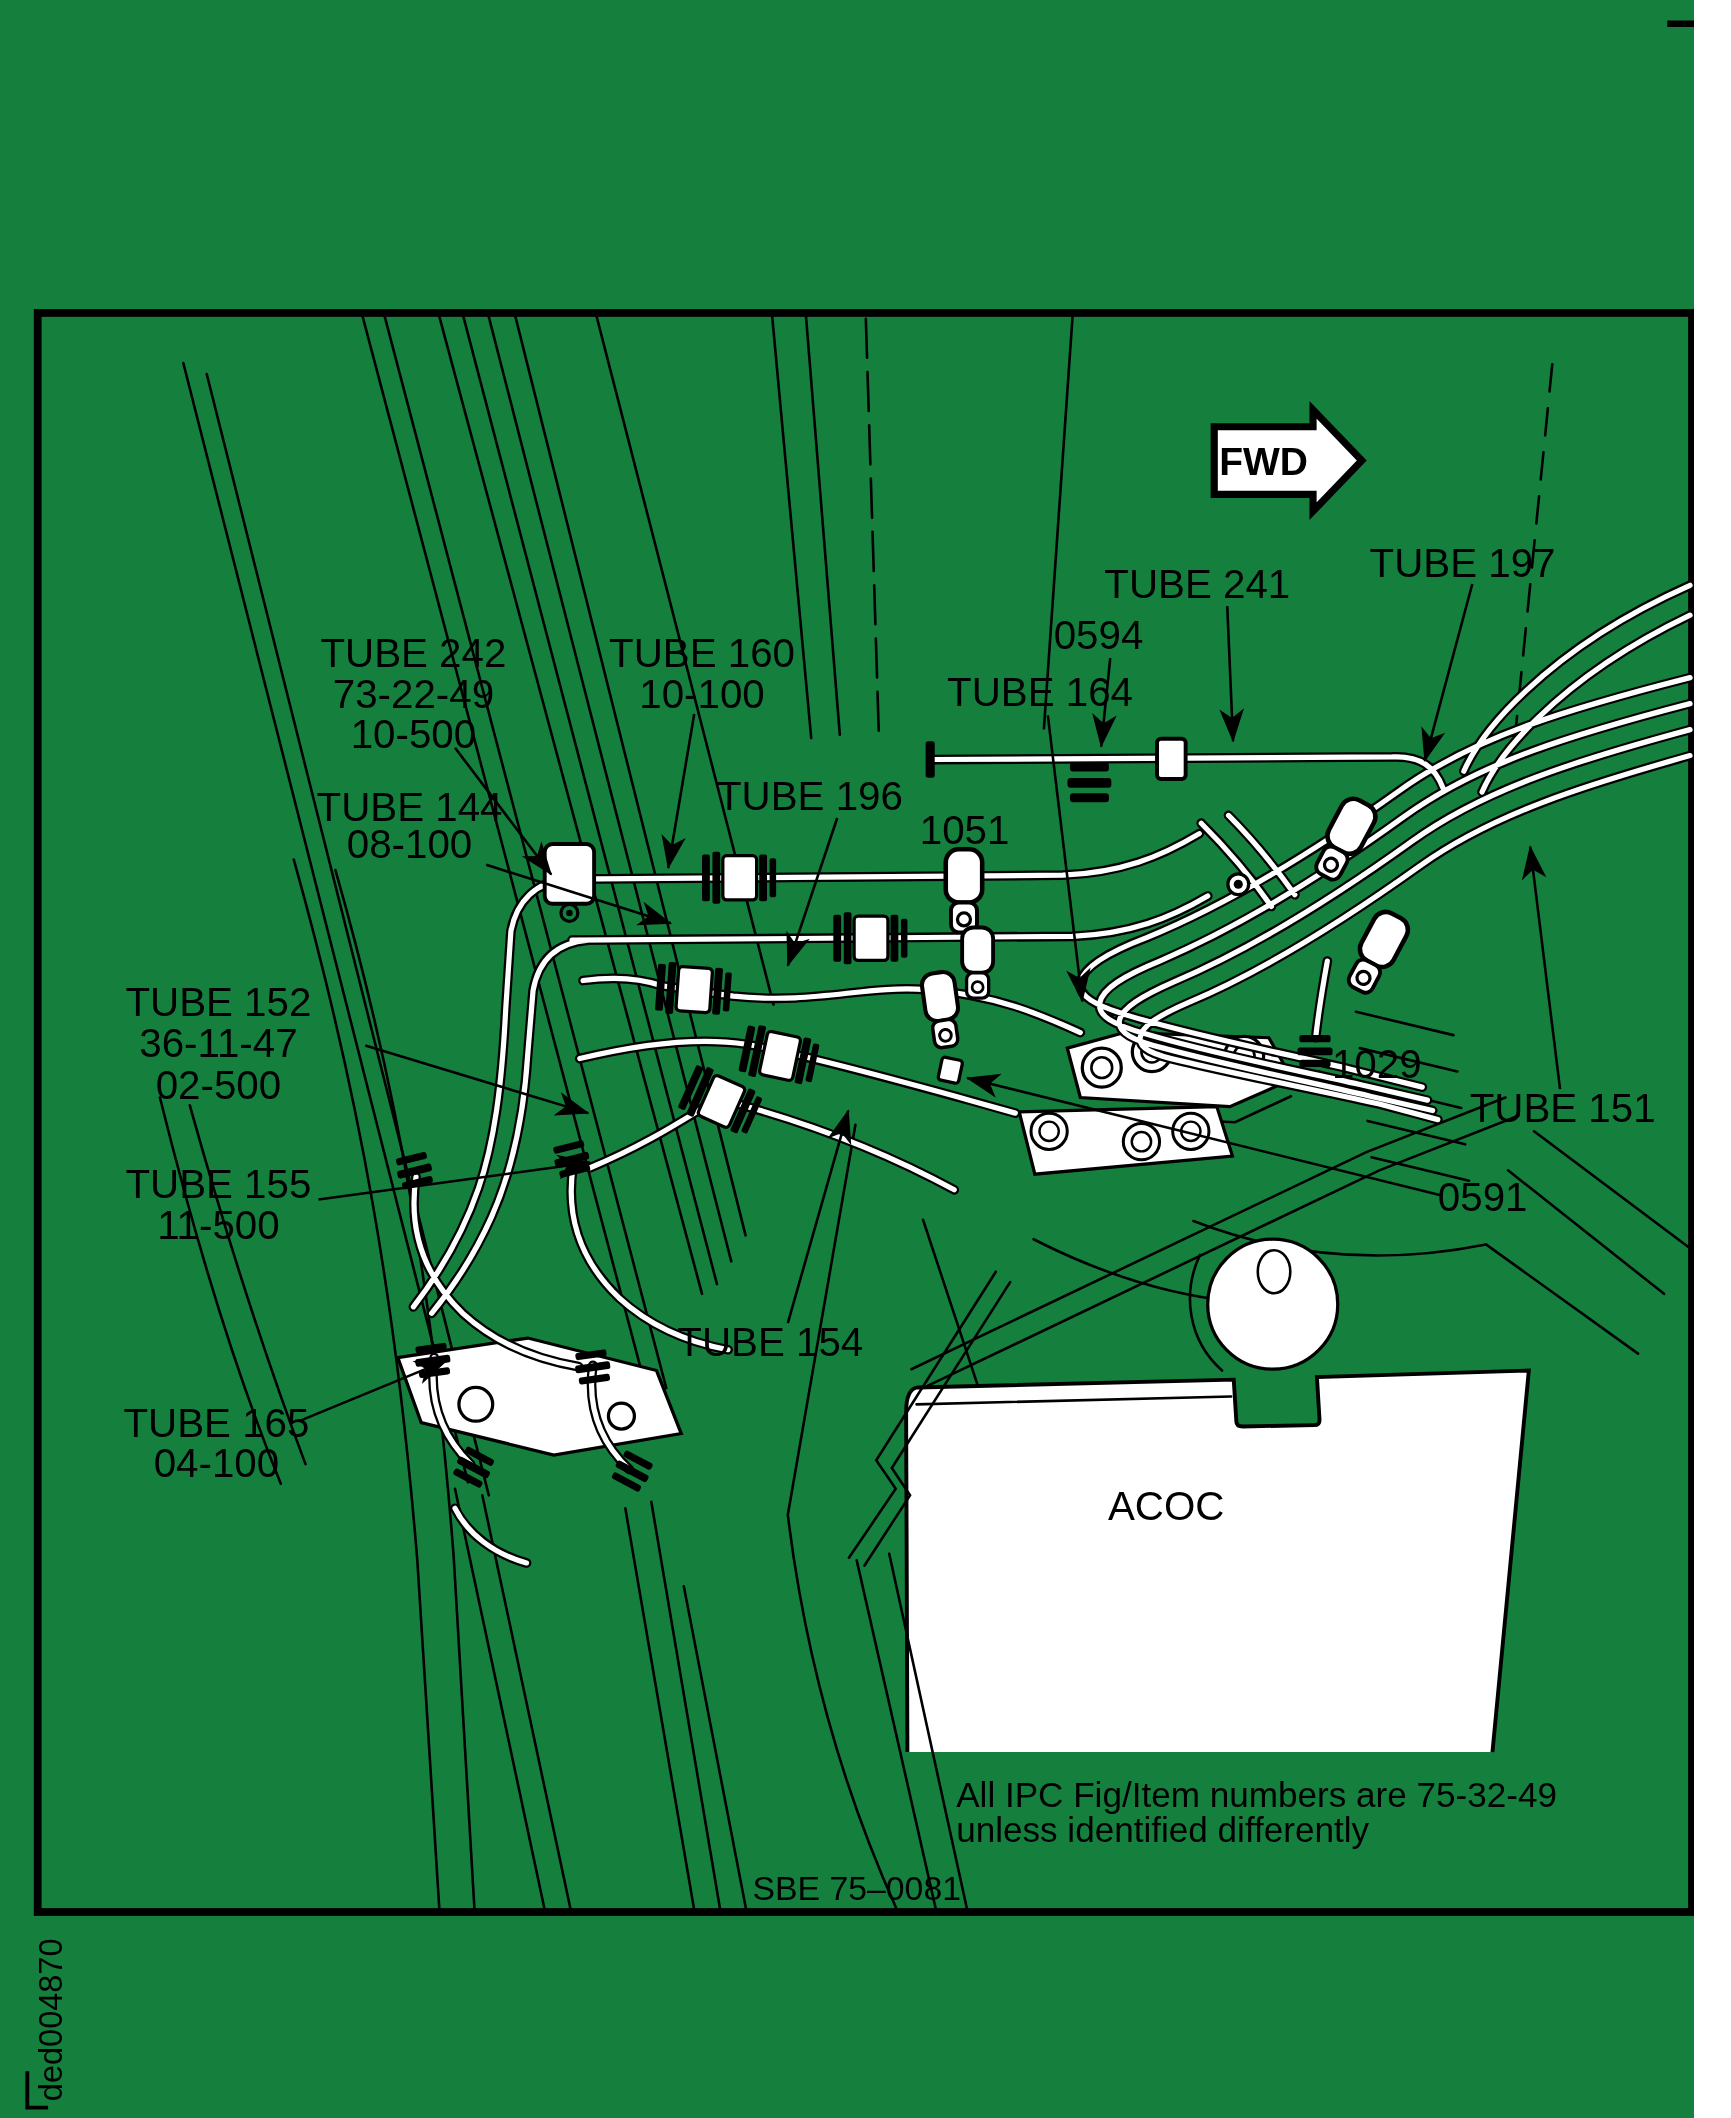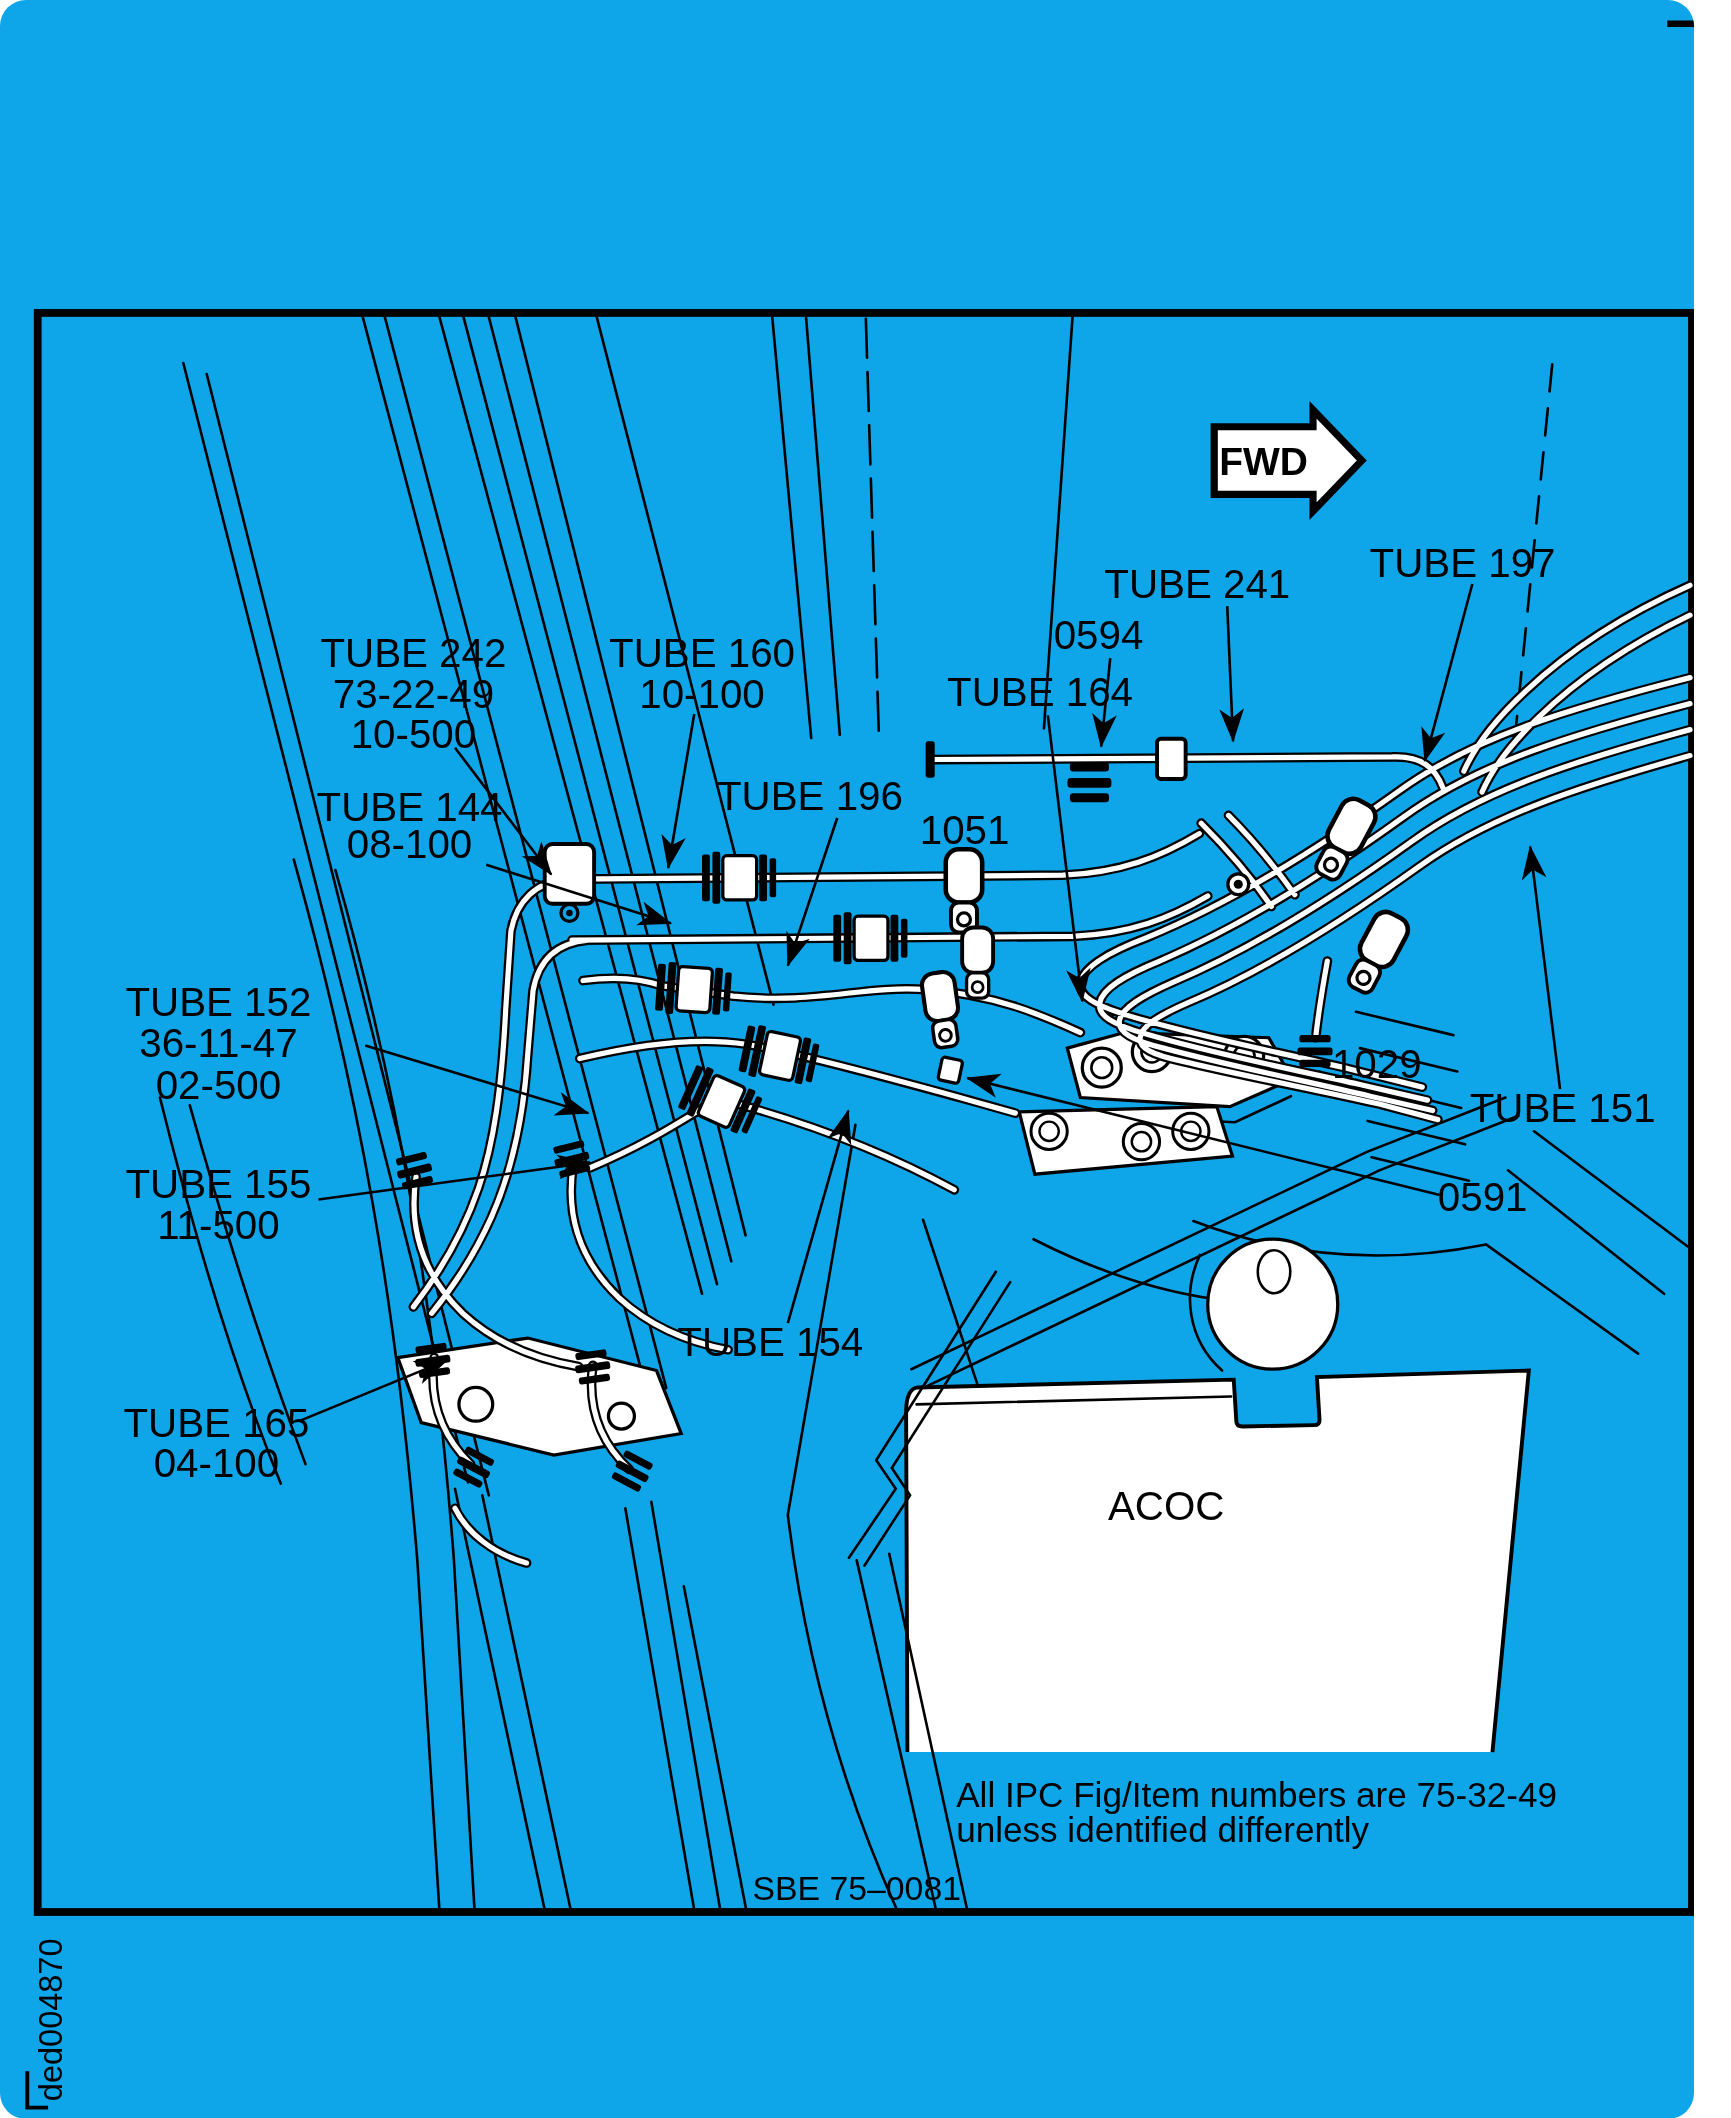--- a/index.html
+++ b/index.html
@@ -1,16 +1,16 @@
 <!DOCTYPE html>
 <html style="font-size:10.4px"><head>
 <meta charset="utf-8">
 <style>
   html,body{margin:0;padding:0;background:#ffffff;}
-  .page{position:relative;width:1694px;height:2119px;background:#0ea5e9;overflow:hidden;border-radius:26px;}
+  .page{position:relative;width:1694px;height:2119px;background:#15803d;overflow:hidden;}
   svg{position:absolute;left:0;top:0;}
   .lbl{font-family:"Liberation Sans",sans-serif;font-size:62px;fill:#000;text-anchor:middle;}
   .note{font-family:"Liberation Sans",sans-serif;font-size:54px;fill:#000;}
   .sbe{font-family:"Liberation Sans",sans-serif;font-size:52px;fill:#000;text-anchor:middle;}
   .fwd{font-family:"Liberation Sans",sans-serif;font-size:60px;font-weight:bold;fill:#000;text-anchor:middle;}
   .ded{font-family:"Liberation Sans",sans-serif;font-size:50px;fill:#000;}
   .tubeO{stroke:#000;stroke-width:15;fill:none;stroke-linecap:round;stroke-linejoin:round;}
   .tubeI{stroke:#fff;stroke-width:8;fill:none;stroke-linecap:round;stroke-linejoin:round;}
   .thin{stroke:#000;stroke-width:4;fill:none;stroke-linecap:round;}
   .leader{stroke:#000;stroke-width:4;fill:none;}

